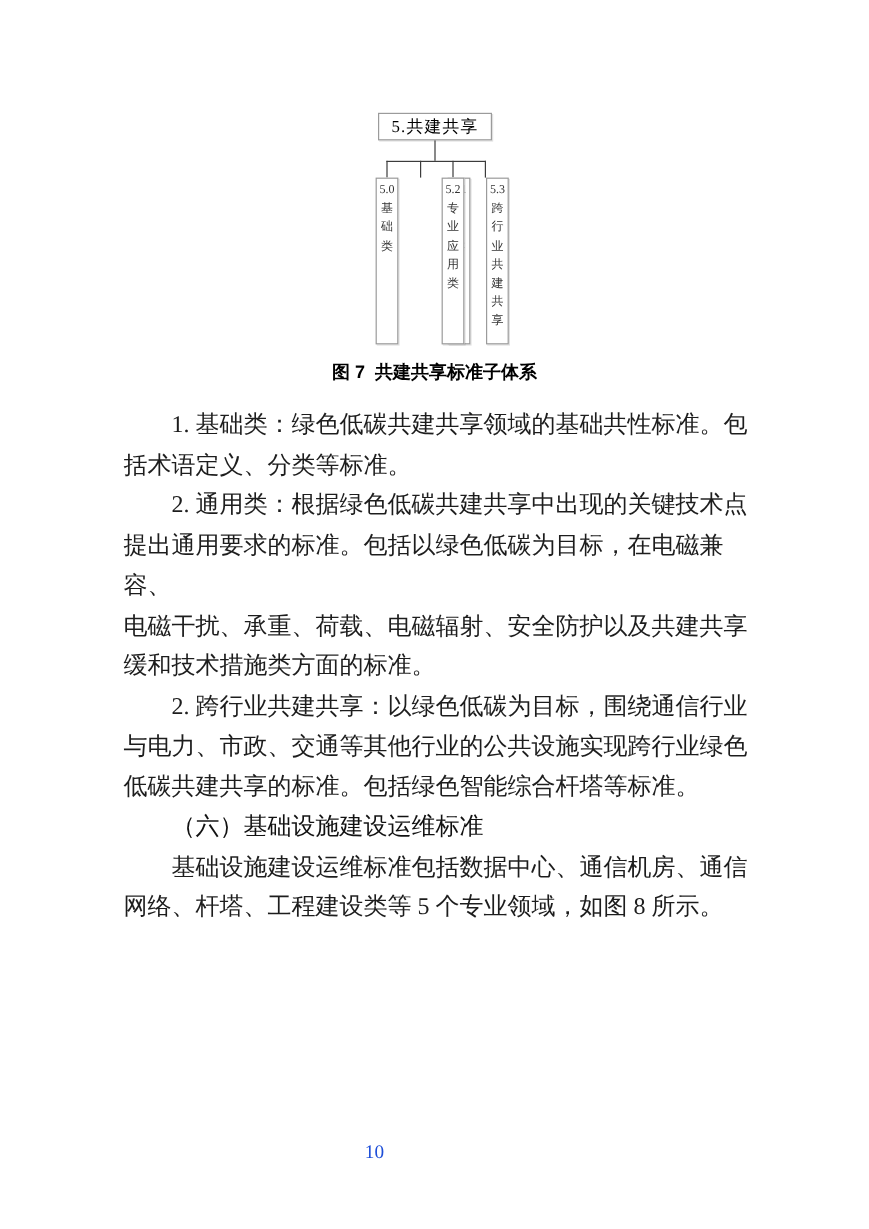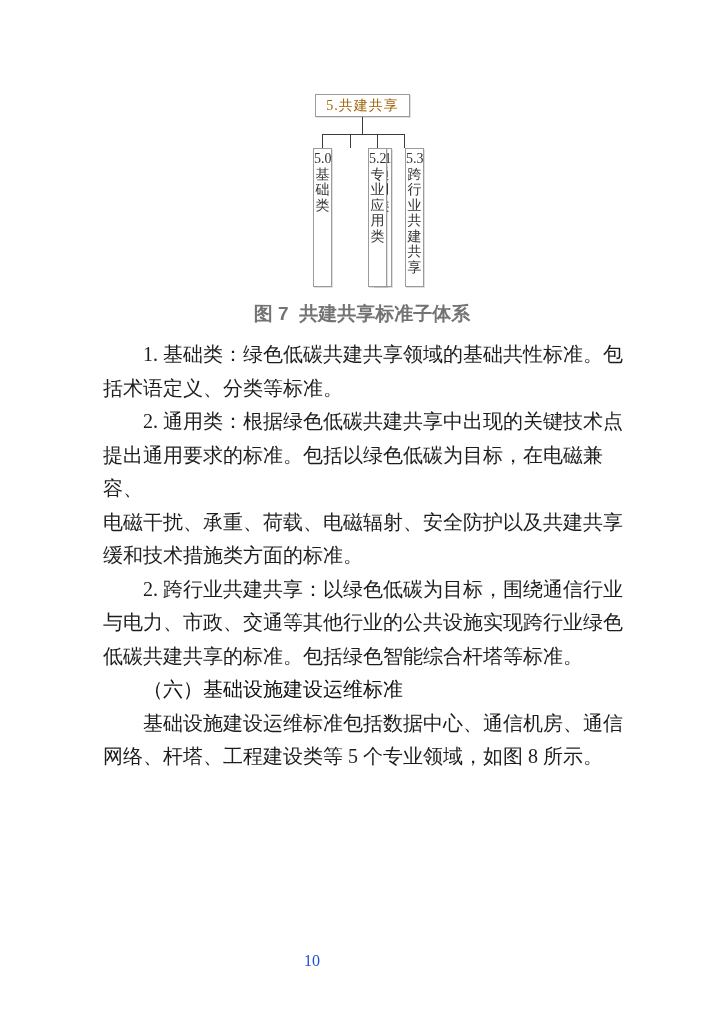--- a/index.html
+++ b/index.html
@@ -8,44 +8,44 @@
     background:#ffffff; overflow:hidden;
     font-family:"Liberation Serif","DejaVu Serif",serif;
     color:#1d1d1d;
   }
 
   
   .root-box {
     position:absolute; left:315px; top:94px; width:95px; height:23px;
     border:1px solid #9b9b9b; box-shadow:1px 1px 0 rgba(0,0,0,.12);
     display:flex; align-items:center; justify-content:center;
-    font-size:14px; color:#a16207; letter-spacing:1px; background:#fff;
+    font-size:14px; color:#000000; letter-spacing:1px; background:#fff;
     box-sizing:border-box;
   }
   .conn { position:absolute; background:#3c3c3c; }
   .c-rv { left:362px; top:117px; width:1px; height:17px; }
   .c-h  { left:322px; top:134px; width:83px; height:1px; }
   .c-s0 { left:322px; top:134px; width:1px; height:14px; }
   .c-s1 { left:350px; top:134px; width:1px; height:14px; }
   .c-s2 { left:377px; top:134px; width:1px; height:14px; }
   .c-s3 { left:404px; top:134px; width:1px; height:14px; }
   .branch {
     position:absolute; top:148px; width:19px; height:139px;
     border:1px solid #9b9b9b; box-shadow:1px 1px 0 rgba(0,0,0,.12);
     background:#fff; box-sizing:border-box;
-    font-size:14px; line-height:15.5px; text-align:center;
+    font-size:10px; line-height:15.5px; text-align:center;
     white-space:pre-line; color:#333; padding-top:2px;
   }
   .b0 { left:313px; } .b1 { left:341px;margin-left:32px; } .b2 { left:368px; } .b3 { left:405px; }
 
   .caption {
     position:absolute; left:0; top:301px; width:724px;
     text-align:center; white-space:pre;
     font-family:"Liberation Sans","DejaVu Sans",sans-serif;
-    font-weight:700; font-size:19px; color:#737373;
+    font-weight:700; font-size:15px; color:#000000;
   }
 
   
   .bodytext {
     position:absolute; left:103px; top:338px; width:520px;
     font-size:20px; line-height:33.5px; color:#1d1d1d;
   }
   .bodytext p { margin:0; text-indent:2em; white-space:pre-line; }
   .bodytext p.heading { color:#111; }
 

